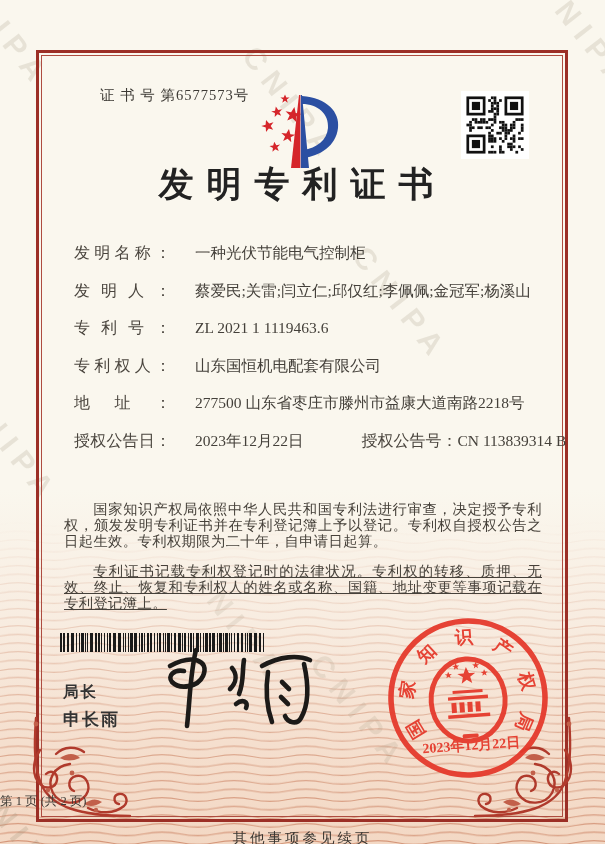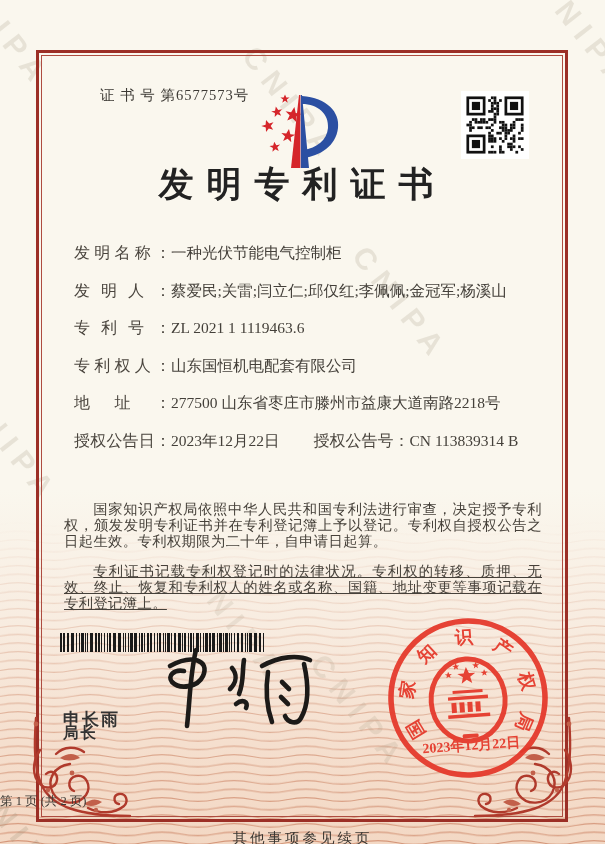--- a/index.html
+++ b/index.html
@@ -36,37 +36,37 @@
   
   .cert-no{position:absolute;left:64px;top:86px;z-index:4;font-size:14.5px;
            letter-spacing:1px;color:#3d3a35;margin-left:36px;}
   .logo{position:absolute;left:248px;top:74px;width:110px;height:100px;z-index:4;}
   .qr{position:absolute;left:461px;top:91px;width:68px;height:68px;z-index:4;background:#fff;}
   .title{position:absolute;left:0;right:0;top:161px;z-index:4;margin:0;text-align:center;
          font-size:35px;font-weight:bold;color:#222;letter-spacing:13px;}
 
   
   .fields{position:absolute;left:74px;top:243px;width:472px;z-index:4;}
-  .row{height:37.6px;display:flex;align-items:baseline;color:#474038;}
+  .row{height:37.6px;display:flex;align-items:baseline;color:#474038;gap:24px;}
   .lbl{display:inline-block;width:97px;font-size:16px;text-align:justify;
        text-align-last:justify;color:#4a453e;flex:none;}
   .val{font-size:15.5px;color:#44403a;white-space:nowrap;}
   .g2{margin-left:34px;display:flex;align-items:baseline;}
   .g2 .lbl{width:96px;}
 
   
   .para{position:absolute;left:64px;width:478px;z-index:4;margin:0;font-size:14.3px;
         line-height:16px;color:#46413a;text-align:justify;text-indent:2.05em;
         letter-spacing:.4px;}
   .p1{top:501px;}
   .p2{top:563px;text-decoration:underline;}
 
   
   .barcode{position:absolute;left:60px;top:633px;width:204px;height:19px;z-index:4;}
-  .sig-title{position:absolute;left:63px;top:723px;z-index:4;font-size:15.5px;
+  .sig-title{position:absolute;left:63px;top:682px;z-index:4;font-size:15.5px;
              font-weight:600;letter-spacing:2px;color:#333;}
   .sig-name{position:absolute;left:63px;top:708px;z-index:4;font-size:17px;
             font-weight:600;letter-spacing:2px;color:#333;}
   .signature{position:absolute;left:156px;top:642px;width:168px;height:95px;z-index:4;}
 
   
   .seal{position:absolute;left:381px;top:611px;width:174px;height:174px;z-index:5;
         transform:rotate(-4deg);opacity:.94;}
 
   

